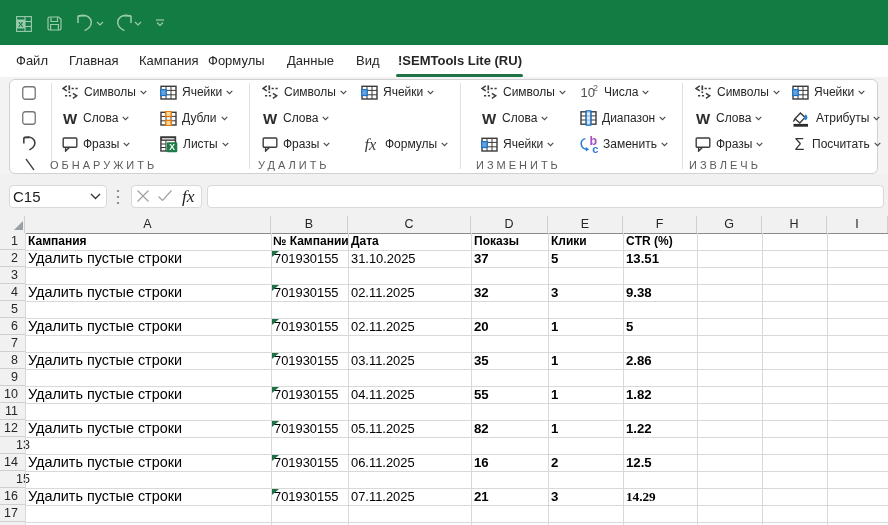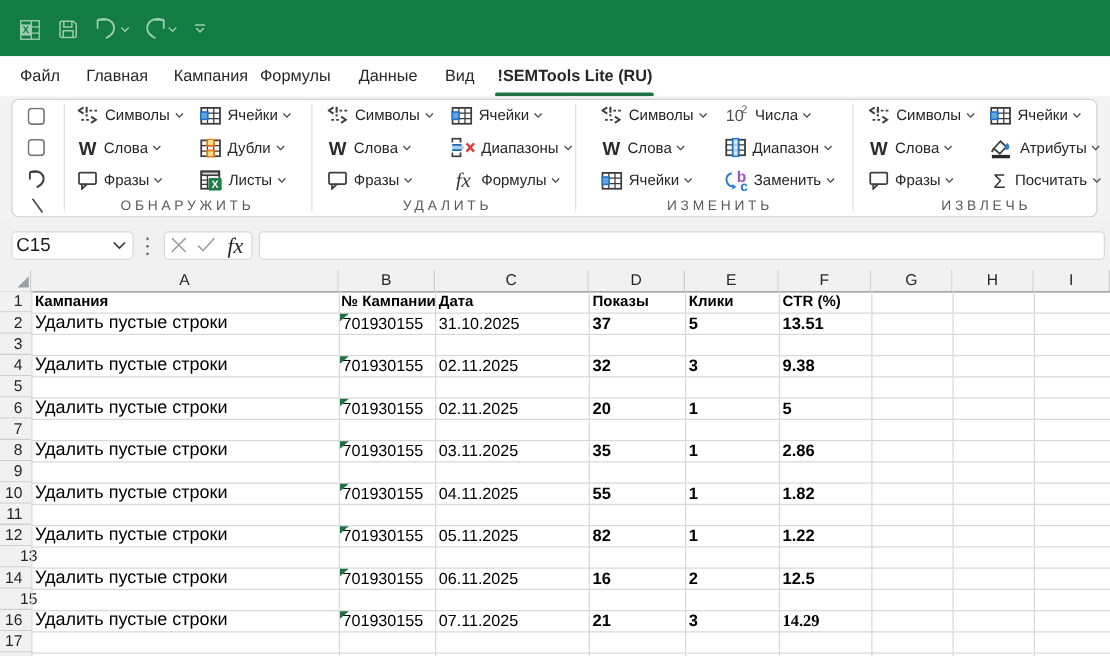--- a/index.html
+++ b/index.html
@@ -15,21 +15,21 @@
   .tab{position:absolute;top:0;height:32px;line-height:32px;font-size:13px;color:#262626;}
   #activetab{font-weight:bold;color:#262626;}
   #tabunderline{position:absolute;left:396px;top:28.5px;width:127px;height:3px;background:#217346;border-radius:2px;}
   
   #ribbonarea{left:0;top:77px;width:888px;height:97px;background:#f3f3f3;}
   #ribbonbox{position:absolute;left:9px;top:2px;width:869px;height:95px;background:#ffffff;border:1px solid #d1d1d1;border-radius:6px;box-sizing:border-box;}
   .vsep{position:absolute;top:6px;height:86px;width:1px;background:#e1e1e1;}
   .rbtn{position:absolute;height:22px;display:flex;align-items:center;white-space:nowrap;}
   .rbtn .lbl{font-size:12px;color:#262626;margin-left:5px;}
   .chev{margin-left:4px;}
-  .glabel{position:absolute;top:82px;width:200px;text-align:center;font-size:11px;color:#5a5a5a;letter-spacing:3px;}
+  .glabel{position:absolute;top:82px;width:200px;text-align:left;font-size:11px;color:#5a5a5a;letter-spacing:3px;}
   
   #fbar{left:0;top:174px;width:888px;height:42px;background:#f1f1f1;}
   .wbox{position:absolute;background:#fff;border:1px solid #d9d9d9;border-radius:4px;box-sizing:border-box;}
   
   #grid{left:0;top:216px;width:888px;height:309px;background:#fff;}
   .colhead{position:absolute;top:0px;height:17px;line-height:17px;text-align:center;font-size:12.5px;color:#262626;background:#f1f1f1;border-right:1px solid #cfcfcf;box-sizing:border-box;}
   .rowhead{position:absolute;left:0;width:25px;height:17px;line-height:17px;text-align:right;padding-right:7px;font-size:12.5px;color:#262626;background:#f1f1f1;border-bottom:1px solid #cfcfcf;box-sizing:border-box;}
   .vline{position:absolute;width:1px;background:#d9d9d9;top:17px;height:292px;}
   .hrule{position:absolute;left:25px;width:863px;height:1px;background:#d9d9d9;}
   .cell{position:absolute;height:17px;line-height:17px;font-size:14.4px;color:#000;white-space:nowrap;}
@@ -247,36 +247,20 @@
           <rect x="1" y="1.3" width="15" height="12.7" fill="#fff" stroke="#3a3a3a" stroke-width="1.4"></rect>
           <g stroke="#3a3a3a" stroke-width="1">
             <line x1="1" y1="5.4" x2="16" y2="5.4"></line>
             <line x1="1" y1="9.8" x2="16" y2="9.8"></line>
             <line x1="6" y1="1.3" x2="6" y2="14"></line>
             <line x1="11" y1="1.3" x2="11" y2="14"></line>
           </g>
           <rect x="0.6" y="4.6" width="5.6" height="5.9" fill="#64a4dc" stroke="#1f74c8" stroke-width="1.3"></rect>
         </svg>
         <span class="lbl">Ячейки</span>
-        <svg class="chev" width="7" height="5" viewBox="0 0 7 5">
-          <path d="M0.7 0.8 L3.5 3.7 L6.3 0.8" fill="none" stroke="#4a4a4a" stroke-width="1.1"></path>
-        </svg>
-      </div>
-    <div class="rbtn" style="left:361px;top:30px">
-        <svg width="19" height="16" viewBox="0 0 19 16">
-          <g fill="none" stroke="#3a3a3a" stroke-width="1.4">
-            <path d="M0.8 4 V0.9 H7.4 V4"></path>
-            <path d="M0.8 12 V15.1 H7.4 V12"></path>
-          </g>
-          <polygon points="0.8,5.4 8,5.4 10.6,8 8,10.6 0.8,10.6" fill="#a9cbec"></polygon>
-          <line x1="0.8" y1="5.9" x2="8.2" y2="5.9" stroke="#1f63b5" stroke-width="1.5"></line>
-          <line x1="0.8" y1="10.1" x2="8.2" y2="10.1" stroke="#1f63b5" stroke-width="1.5"></line>
-          <path d="M12.2 4.7 L18.2 11.3 M18.2 4.7 L12.2 11.3" stroke="#e03c32" stroke-width="1.8"></path>
-        </svg>
-        <span class="lbl">Диапазоны</span>
         <svg class="chev" width="7" height="5" viewBox="0 0 7 5">
           <path d="M0.7 0.8 L3.5 3.7 L6.3 0.8" fill="none" stroke="#4a4a4a" stroke-width="1.1"></path>
         </svg>
       </div>
     <div class="rbtn" style="left:361px;top:56px">
         <svg width="19" height="16" viewBox="0 0 19 16">
           <text x="9.5" y="13.8" font-size="16.5" font-style="italic" fill="#3a3a3a" text-anchor="middle" font-family="Liberation Serif">fx</text>
         </svg>
         <span class="lbl">Формулы</span>
         <svg class="chev" width="7" height="5" viewBox="0 0 7 5">

